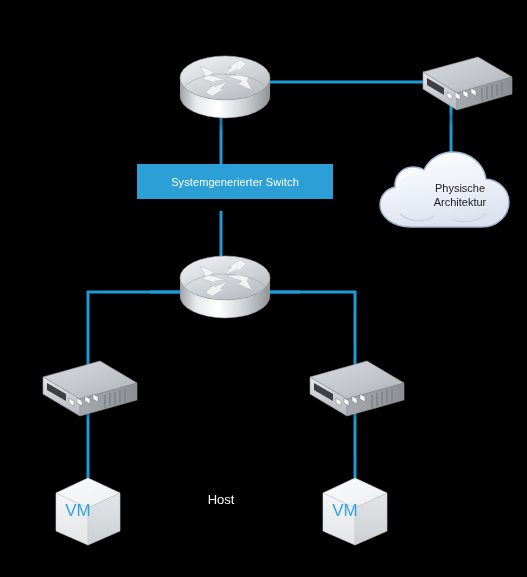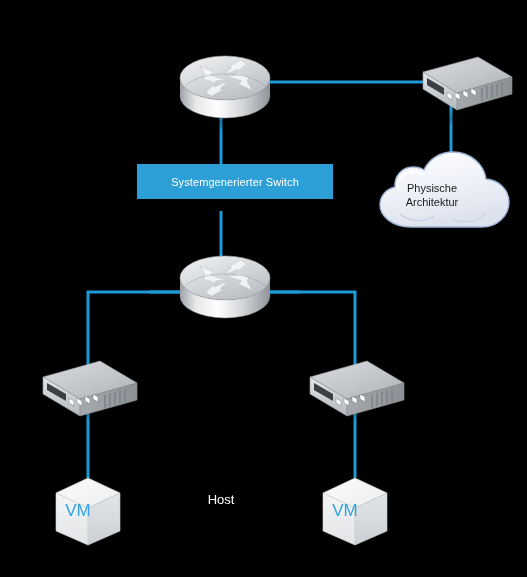--- a/index.html
+++ b/index.html
@@ -46,21 +46,21 @@
     align-items: center;
     justify-content: center;
   }
   #switch-box-label {
     color: #ffffff;
     font-size: 11px;
     font-family: "Liberation Sans", sans-serif;
     letter-spacing: 0.1px;
   }
   #cloud-label {
-    left: 384px;
+    left: 412px;
     top: 182px;
     width: 96px;
     color: #1a1a1a;
     font-size: 11px;
   }
   #host-label {
     left: 181px;
     top: 452px;
     width: 80px;
     font-size: 13px;

